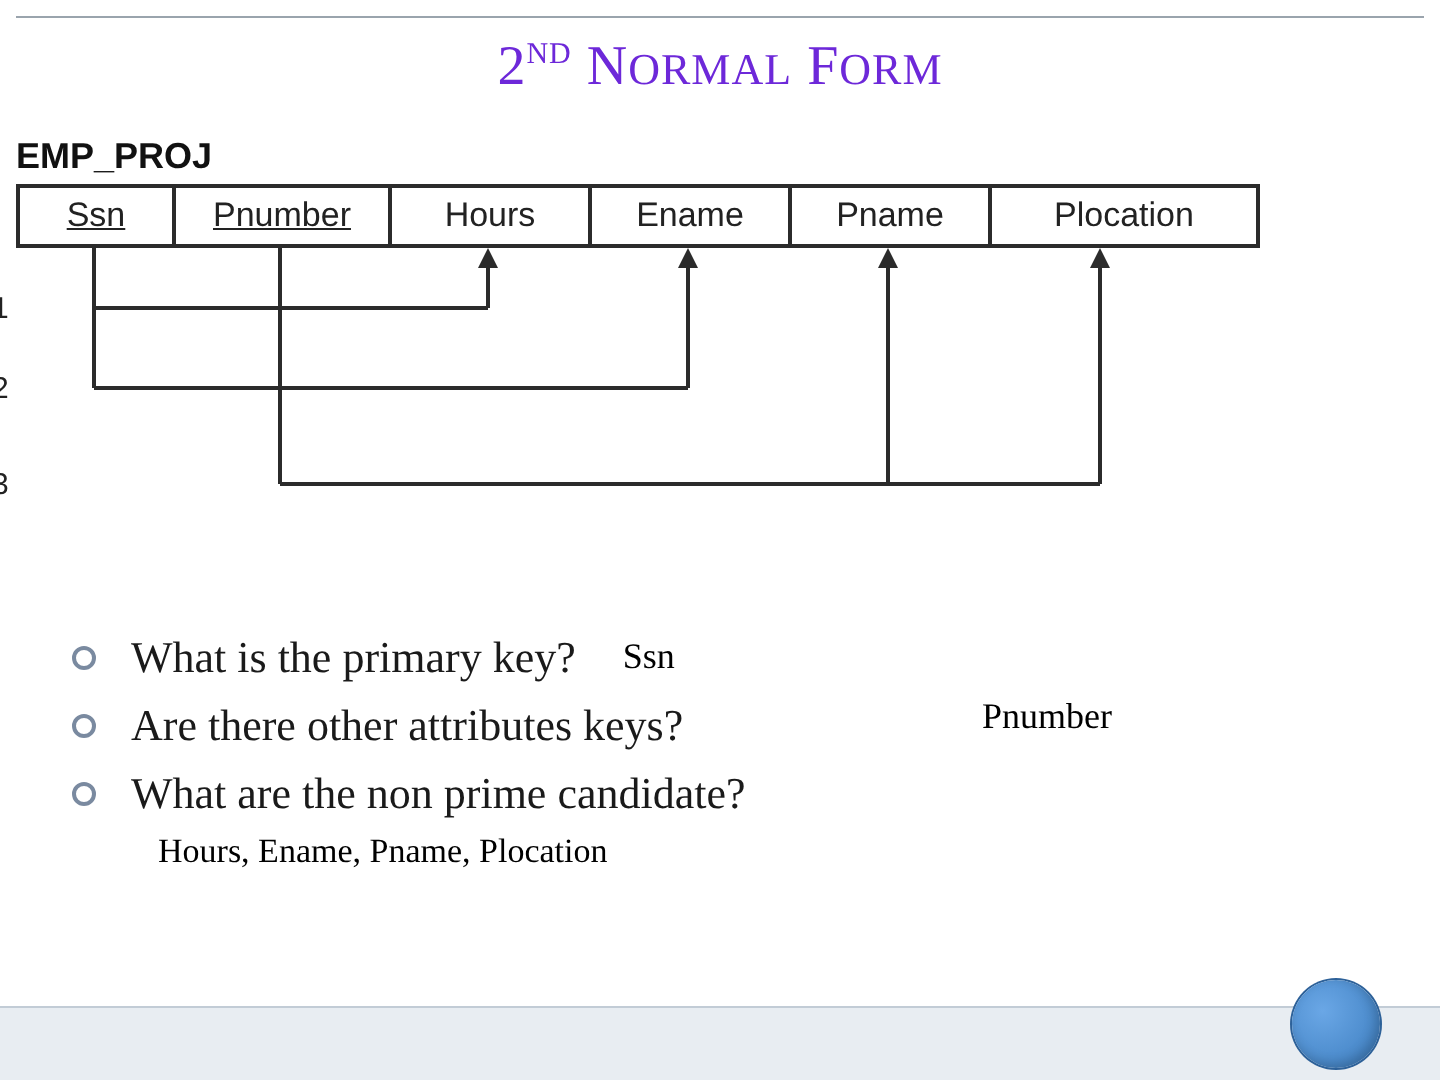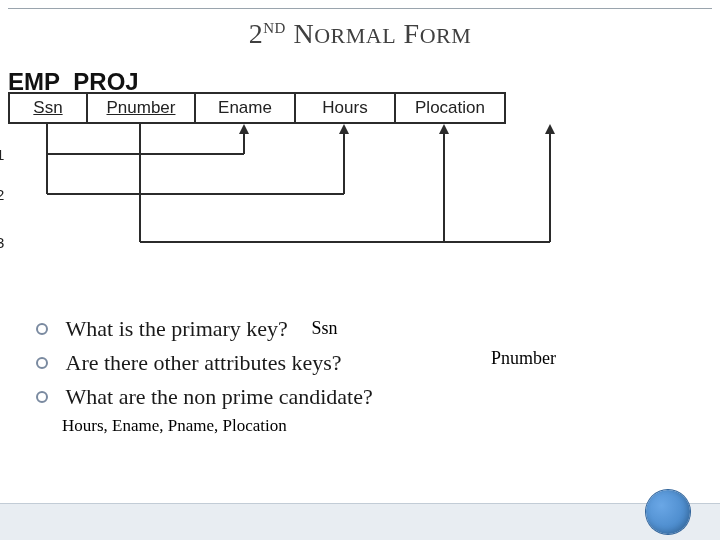--- a/index.html
+++ b/index.html
@@ -20,41 +20,41 @@
     box-sizing: border-box;
   }
   .title {
     position: absolute;
     top: 18px;
     left: 0;
     width: 720px;
     text-align: center;
     font-size: 28px;
     font-family: Georgia, 'Times New Roman', serif;
-    color: #404040;
+    color: #6d28d9;
     letter-spacing: 0.5px;
   }
   .title .ord {
     font-size: 15px;
     vertical-align: super;
   }
   
   .diagram {
     position: absolute;
     top: 68px;
     left: 8px;
     width: 700px;
     height: 225px;
   }
   .relname {
     position: absolute;
     top: 0;
     left: 0;
     font-weight: bold;
-    font-size: 24px;
+    font-size: 18px;
     font-family: Arial, sans-serif;
     color: #111;
   }
   .schema {
     position: absolute;
     top: 24px;
     left: 0;
     display: flex;
     border: 2px solid #2b2b2b;
     height: 32px;
@@ -69,21 +69,21 @@
     box-sizing: border-box;
     font-family: Arial, sans-serif;
   }
   .attr:last-child { border-right: none; }
   .attr.key { text-decoration: underline; }
   .w-ssn { width: 78px; }
   .w-pnumber { width: 108px; }
   .w-hours { width: 100px; }
   .w-ename { width: 100px; }
   .w-pname { width: 100px; }
-  .w-plocation { width: 108px; }
+  .w-plocation { width: 132px; }
 
   .fdlabel {
     position: absolute;
     font-size: 15px;
     font-family: Arial, sans-serif;
     color: #222;
   }
 
   svg.fdlines {
     position: absolute;
@@ -129,21 +129,21 @@
     font-family: 'Comic Sans MS', 'Marker Felt', cursive;
     font-size: 18px;
     color: #000;
   }
   .ans-inline1 { margin-left: 18px; }
   .ans-inline2 { position: absolute; left: 455px; top: 40px; }
   .ans-below {
     font-family: 'Comic Sans MS', 'Marker Felt', cursive;
     font-size: 17px;
     color: #000;
-    margin-left: 26px;
+    margin-left: 43px;
     margin-top: 4px;
   }
   
   .topline {
     position: absolute;
     top: 8px;
     left: 8px;
     right: 8px;
     height: 1px;
     background: #9aa4ad;
@@ -179,22 +179,23 @@
     <span>N</span><span style="font-size:22px">ORMAL</span>
     <span>F</span><span style="font-size:22px">ORM</span>
   </div>
 
   <div class="diagram">
     <div class="relname">EMP_PROJ</div>
 
     <div class="schema">
       <div class="attr key w-ssn">Ssn</div>
       <div class="attr key w-pnumber">Pnumber</div>
+      <div class="attr w-hours">Hours</div>
       <div class="attr w-ename">Ename</div>
-      <div class="attr w-hours">Hours</div>
+      <div class="attr w-pname">Pname</div>
       <div class="attr w-plocation">Plocation</div>
     </div>
 
     <div class="fdlabel" style="top:78px; left:-32px">FD1</div>
     <div class="fdlabel" style="top:118px; left:-32px">FD2</div>
     <div class="fdlabel" style="top:166px; left:-32px">FD3</div>
 
     <svg class="fdlines">
 
       <line x1="39" y1="32" x2="39" y2="62"></line>

